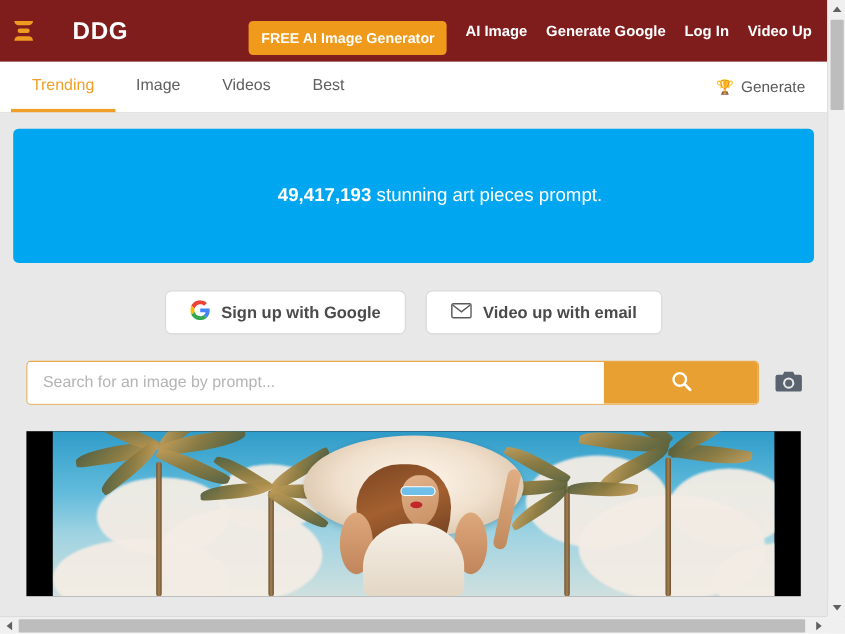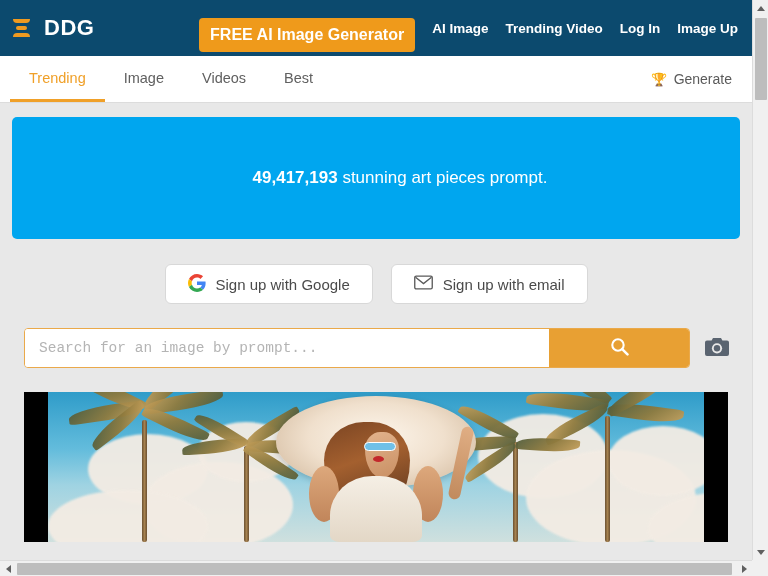--- a/index.html
+++ b/index.html
@@ -27,24 +27,25 @@
     width: 752px;
     height: 560px;
     overflow: hidden;
     background: #e8e8e8;
   }
 
   
   .topbar {
     position: relative;
     height: 56px;
-    background: #0c4a6e;
+    background: #7f1d1d;
     display: flex;
     align-items: center;
     padding: 0 14px 0 8px;
+    gap: 22px;
   }
   .hamburger {
     width: 26px; height: 26px;
     display: flex; flex-direction: column;
     justify-content: center; align-items: center;
     gap: 3px;
     cursor: pointer;
     flex: 0 0 auto;
     margin-right: 10px;
   }
@@ -68,21 +69,21 @@
 
   .topnav {
     margin-left: auto;
     display: flex;
     align-items: center;
     gap: 17px;
   }
   .cta-btn {
     background: #ef9a1b;
     color: #ffffff;
-    font-size: 16px;
+    font-size: 13px;
     font-weight: bold;
     border: none;
     border-radius: 4px;
     padding: 8px 11px;
     cursor: pointer;
     font-family: "Liberation Sans", sans-serif;
     white-space: nowrap;
     margin-top: 13px;
   }
   .topnav a {
@@ -167,20 +168,21 @@
     background: #ffffff;
     border: 1px solid #d8d8d8;
     border-radius: 6px;
     height: 40px;
     display: flex; align-items: center; gap: 10px;
     padding: 0 22px;
     font-size: 15px;
     color: #4a4a4a;
     cursor: pointer;
     font-family: "Liberation Sans", sans-serif;
+    font-weight: bold;
   }
 
   
   .search-row {
     display: flex;
     align-items: center;
     gap: 14px;
     margin-top: 24px;
     padding: 0 10px 0 12px;
   }
@@ -194,21 +196,21 @@
     background: #ffffff;
   }
   .search-input {
     flex: 1 1 auto;
     border: none;
     outline: none;
     padding: 0 14px;
     font-size: 14.5px;
     color: #333;
     background: #ffffff;
-    font-family: Liberation Mono, monospace;
+    font-family: Liberation Sans, sans-serif;
   }
   .search-input::placeholder { color: #b4b4b4; }
   .search-btn {
     width: 140px;
     background: #e8a033;
     border: none;
     cursor: pointer;
     display: flex; align-items: center; justify-content: center;
   }
   .cam-btn {
@@ -405,23 +407,23 @@
         <i></i>
         <i></i>
         <i></i>
       </div>
 
       <div class="brand">DDG</div>
 
       <div class="topnav">
         <button class="cta-btn">FREE AI Image Generator</button>
         <a>AI Image</a>
-        <a>Trending Video</a>
+        <a>Generate Google</a>
         <a>Log In</a>
-        <a>Image Up</a>
+        <a>Video Up</a>
       </div>
     </div>
 
     <div class="tabbar">
       <div class="tabs">
         <div class="tab active">Trending</div>
         <div class="tab">Image</div>
         <div class="tab">Videos</div>
         <div class="tab">Best</div>
       </div>
@@ -451,21 +453,21 @@
           <span>Sign up with Google</span>
         </button>
 
         <button class="signup-btn">
           <span>
             <svg width="19" height="15" viewBox="0 0 20 15" aria-hidden="true">
               <rect x="0.8" y="0.8" width="18.4" height="13.4" rx="1.5" fill="none" stroke="#5a5a5a" stroke-width="1.4"></rect>
               <path d="M1.6 2 L10 8.6 L18.4 2" fill="none" stroke="#5a5a5a" stroke-width="1.4"></path>
             </svg>
           </span>
-          <span>Sign up with email</span>
+          <span>Video up with email</span>
         </button>
       </div>
 
       <div class="search-row">
         <div class="search-wrap">
           <input class="search-input" type="text" placeholder="Search for an image by prompt..." style="">
           <button class="search-btn">
             <span>
               <svg width="19" height="19" viewBox="0 0 20 20" aria-hidden="true">
                 <circle cx="8.4" cy="8.4" r="6" fill="none" stroke="#ffffff" stroke-width="2.2"></circle>

